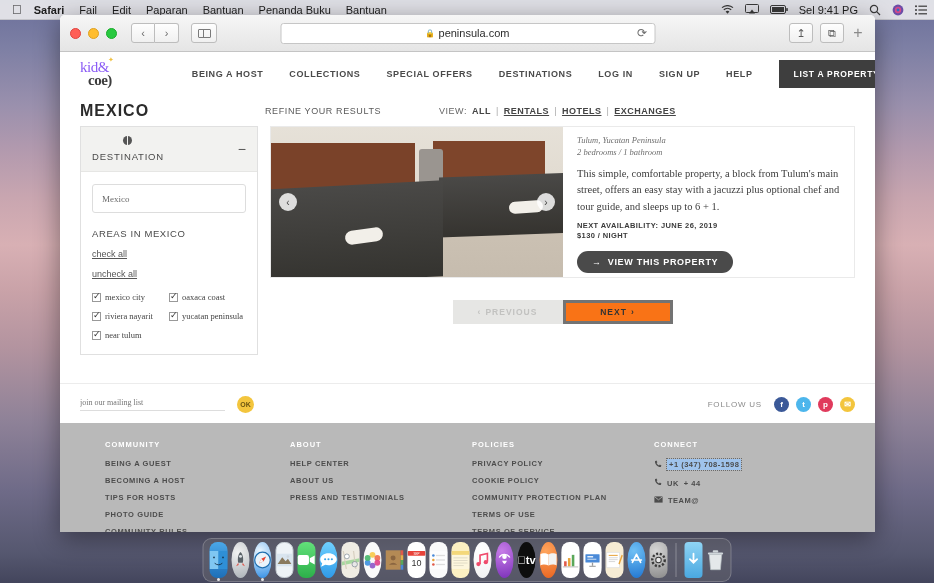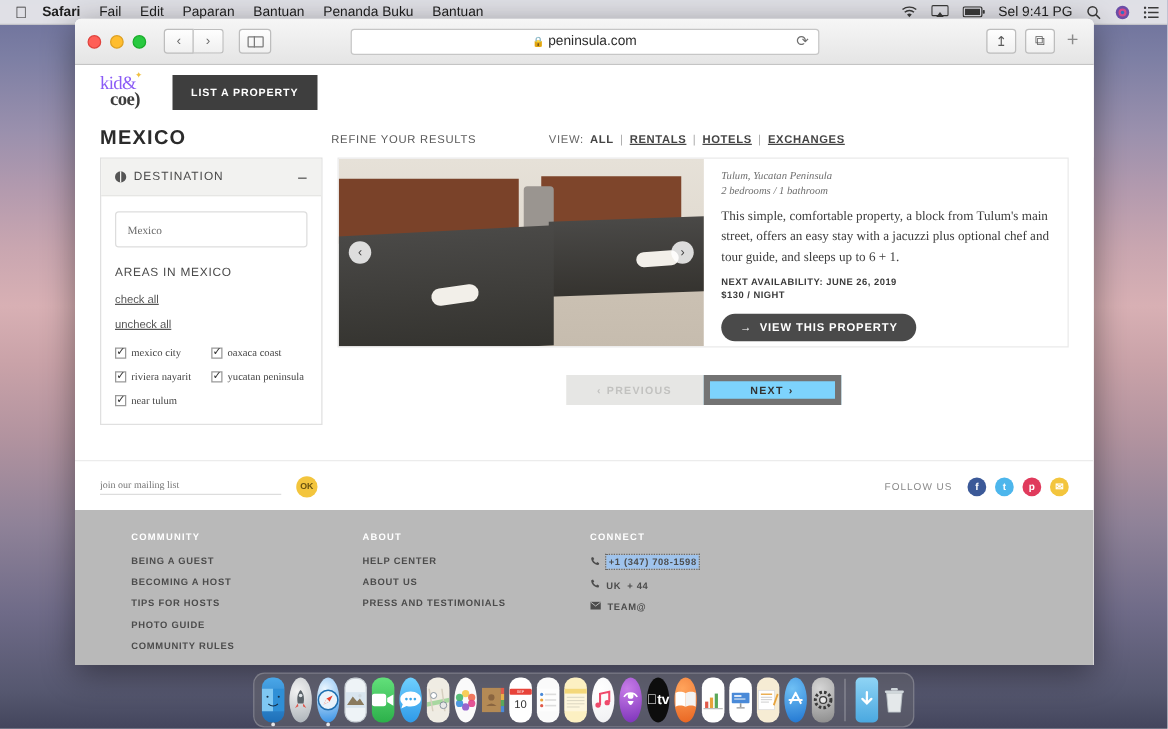--- a/index.html
+++ b/index.html
@@ -136,21 +136,21 @@
 
   
   .filter {
     width: 178px; border: 1px solid #e0e0e0; background: #fff;
   }
   .filter-head {
     background: #f2f2f0; padding: 9px 11px;
     display: flex; align-items: center; justify-content: space-between;
     border-bottom: 1px solid #e6e6e4;
   }
-  .filter-head .t { font-size: 9.5px; letter-spacing:0.8px; color:#4a4a4a; display:flex; align-items:center; gap:6px;}
+  .filter-head .t { font-size: 9.5px; letter-spacing:0.8px; color:#4a4a4a; display:flex; align-items:center; gap:6px;flex-direction:column;}
   .globe { width:9px; height:9px; border-radius:50%; background:#555; display:inline-block; position:relative;}
   .globe:after{content:'';position:absolute;left:4px;top:0;bottom:0;width:1px;background:#f2f2f0;}
   .minus { font-size: 14px; color:#555; line-height:8px;}
   .filter-body { padding: 12px 11px 14px 11px; }
   .dest-input {
     width: 100%; height: 29px; border: 1px solid #ddd; border-radius: 3px;
     padding: 0 9px; font-size: 9px; color: #6b6b6b;
     font-family: "Liberation Serif", serif;
   }
   .areas-title { margin-top: 15px; font-size: 9.5px; letter-spacing:0.6px; color:#4a4a4a;}
@@ -206,21 +206,21 @@
     padding: 6px 15px; font-size: 9px; font-weight:700; letter-spacing:0.7px;
     font-family:"Liberation Sans",sans-serif;
   }
 
   .pager { display:flex; justify-content:center; margin-top: 22px; }
   .pg {
     width: 110px; height: 24px; font-size: 8.5px; font-weight:700; letter-spacing:1px;
     border:none; display:flex; align-items:center; justify-content:center; gap:4px;
   }
   .pg.prev { background:#e6e6e4; color:#c2c2c0; }
-  .pg.next { background:#7dd3fc; color:#333; border:5px solid #737373;}
+  .pg.next { background:#f97316; color:#333; border:3px solid #737373;}
 
   .mailing {
     margin-top: 28px; border-top: 1px solid #ececec;
     padding: 12px 20px 10px 20px; display:flex; align-items:center;
   }
   .mail-input {
     width: 145px; border:none; border-bottom: 1px solid #ddd;
     font-size: 8px; color:#999; padding-bottom:3px; outline:none;
     font-family:"Liberation Serif", serif;
   }
@@ -353,20 +353,29 @@
   </div>
 
   <div class="page">
 
     <div class="site-header">
       <div class="logo">
         <div class="l1">kid&amp;</div>
         <div class="l2">coe)</div>
         <span class="star">✦</span>
       </div>
+      <nav class="mainnav">
+        <a href="#">BEING A HOST</a>
+        <a href="#">COLLECTIONS</a>
+        <a href="#">SPECIAL OFFERS</a>
+        <a href="#">DESTINATIONS</a>
+        <a href="#">LOG IN</a>
+        <a href="#">SIGN UP</a>
+        <a href="#">HELP</a>
+      </nav>
       <button class="listprop">LIST A PROPERTY</button>
     </div>
 
     <div class="subbar">
       <div class="pagetitle">MEXICO</div>
       <div class="refine">REFINE YOUR RESULTS</div>
       <div class="viewopts">
         <span class="lbl">VIEW:</span>
         <span class="opt">ALL</span>
         <span class="sep">|</span>
@@ -479,20 +488,29 @@
         <a class="flink" href="#">TIPS FOR HOSTS</a>
         <a class="flink" href="#">PHOTO GUIDE</a>
         <a class="flink" href="#">COMMUNITY RULES</a>
       </div>
       <div class="fcol c2">
         <div class="fhead">ABOUT</div>
         <a class="flink" href="#">HELP CENTER</a>
         <a class="flink" href="#">ABOUT US</a>
         <a class="flink" href="#">PRESS AND TESTIMONIALS</a>
       </div>
+      <div class="fcol c3">
+        <div class="fhead">POLICIES</div>
+        <a class="flink" href="#">PRIVACY POLICY</a>
+        <a class="flink" href="#">COOKIE POLICY</a>
+        <a class="flink" href="#">COMMUNITY PROTECTION PLAN</a>
+        <a class="flink" href="#">TERMS OF USE</a>
+        <a class="flink" href="#">TERMS OF SERVICE</a>
+        <a class="flink" href="#">EXCHANGE TERMS OF SERVICE</a>
+      </div>
       <div class="fcol c4">
         <div class="fhead">CONNECT</div>
         <div class="fcontact">
           <span>
             <svg width="8" height="8" viewBox="0 0 8 8">
                 <path d="M1 1.2 L2.4 0.6 L3.4 2.2 L2.6 3 C3 4 4 5 5 5.4 L5.8 4.6 L7.4 5.6 L6.8 7 C4 7.4 0.6 4 1 1.2 Z" fill="#4c4c4c"></path>
               </svg>
           </span>
           <span class="sel">+1 (347) 708-1598</span>
         </div>

